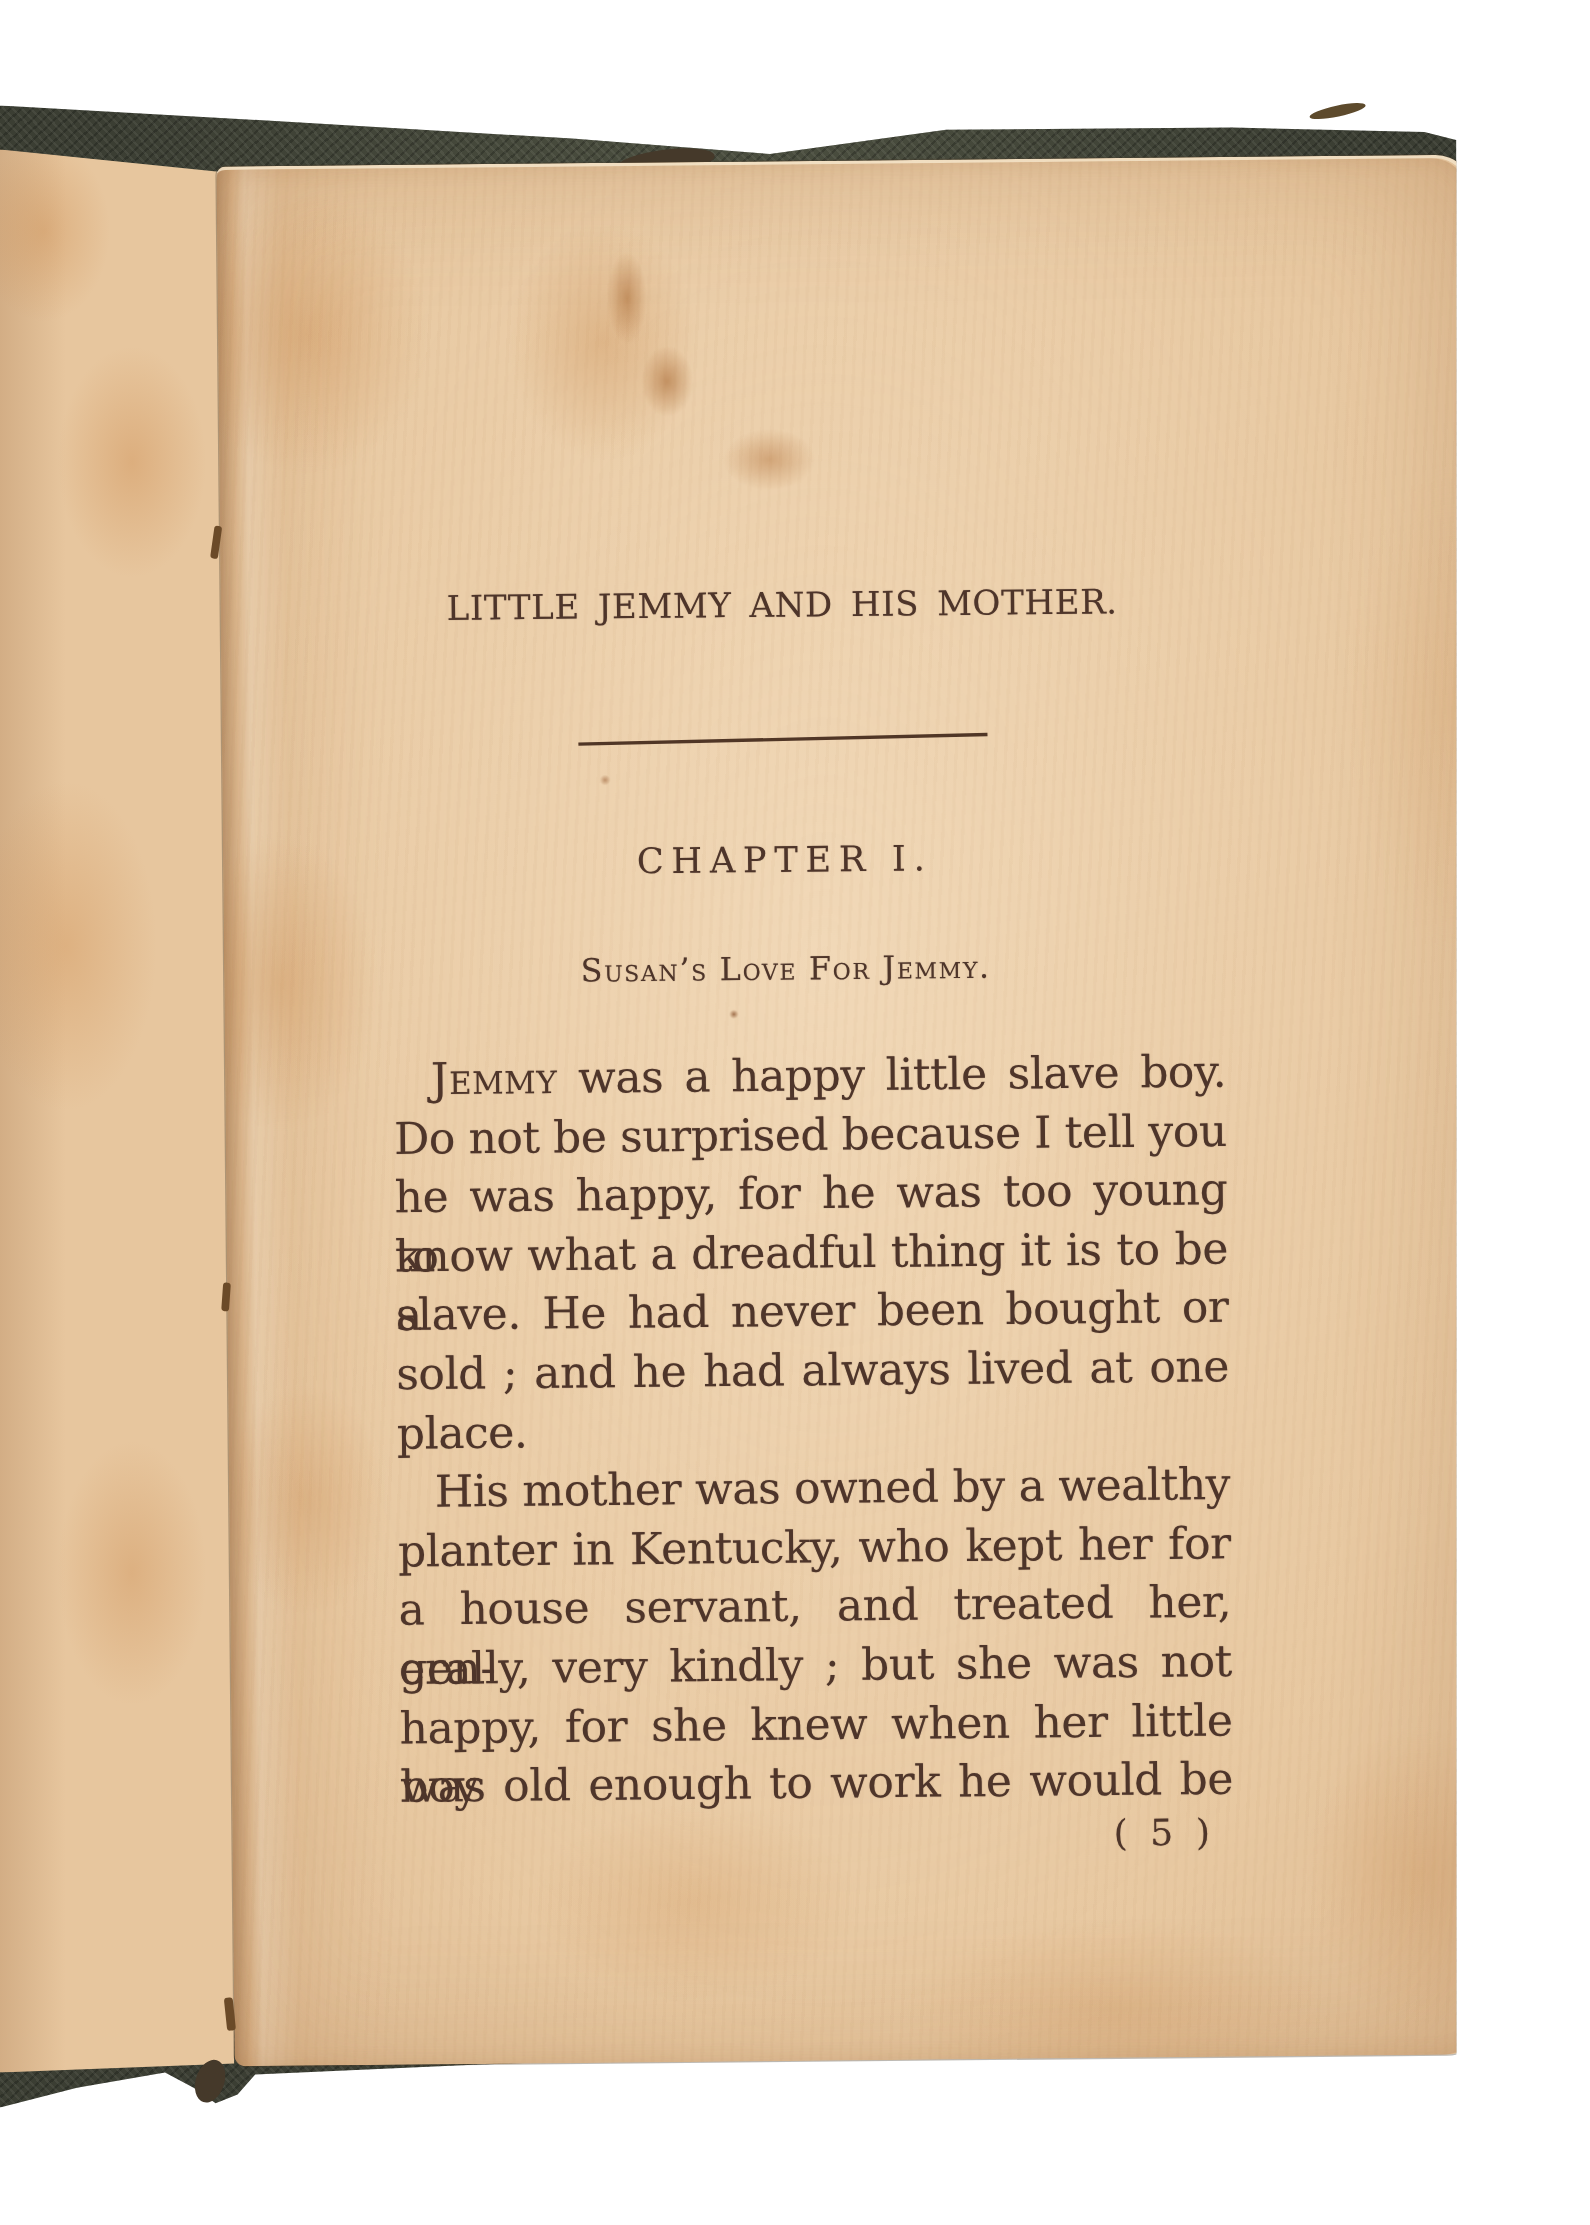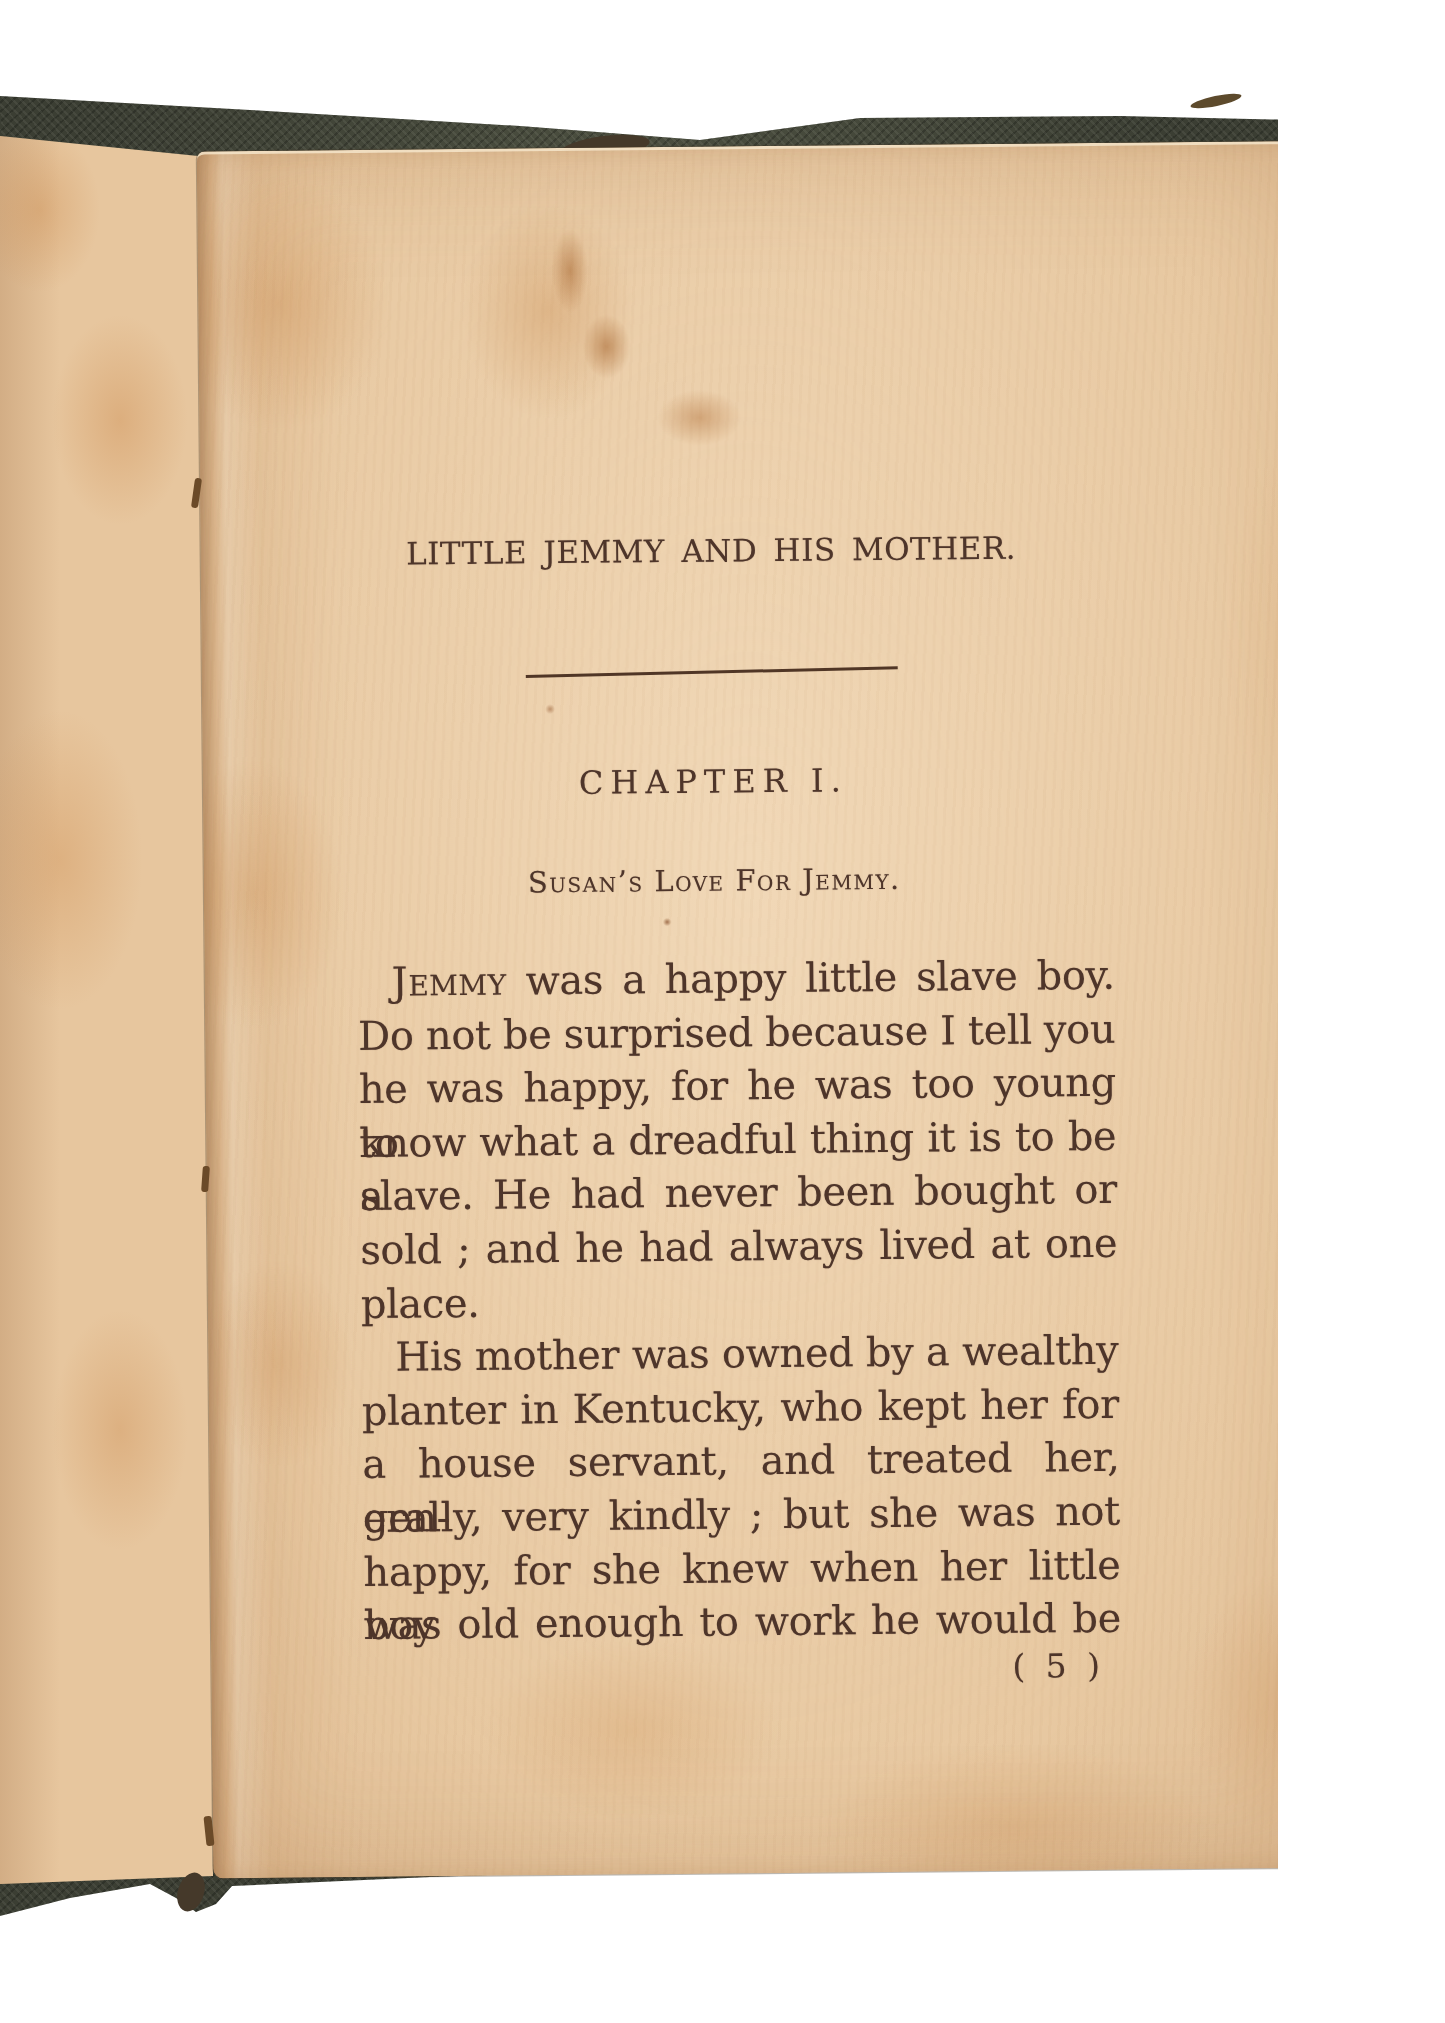--- a/index.html
+++ b/index.html
@@ -2,20 +2,21 @@
 <html><head>
 <meta charset="utf-8">
 <style>
   html,body{margin:0;padding:0;background:#ffffff;}
   .photo{
     position:relative;
     width:1278px;height:2023px;
     background:#ffffff;
     overflow:hidden;
     font-family:"DejaVu Serif", serif;
+    padding-left:46px;
   }
   
   .cover{
     position:absolute;inset:0;
     background-color:#3b3e33;
     background-image:
       repeating-linear-gradient(47deg, rgba(255,255,240,0.06) 0 2px, transparent 2px 6px),
       repeating-linear-gradient(-43deg, rgba(0,0,0,0.20) 0 2px, transparent 2px 7px),
       radial-gradient(ellipse at 50% 0%, rgba(125,130,102,0.25), transparent 60%);
     clip-path: polygon(

